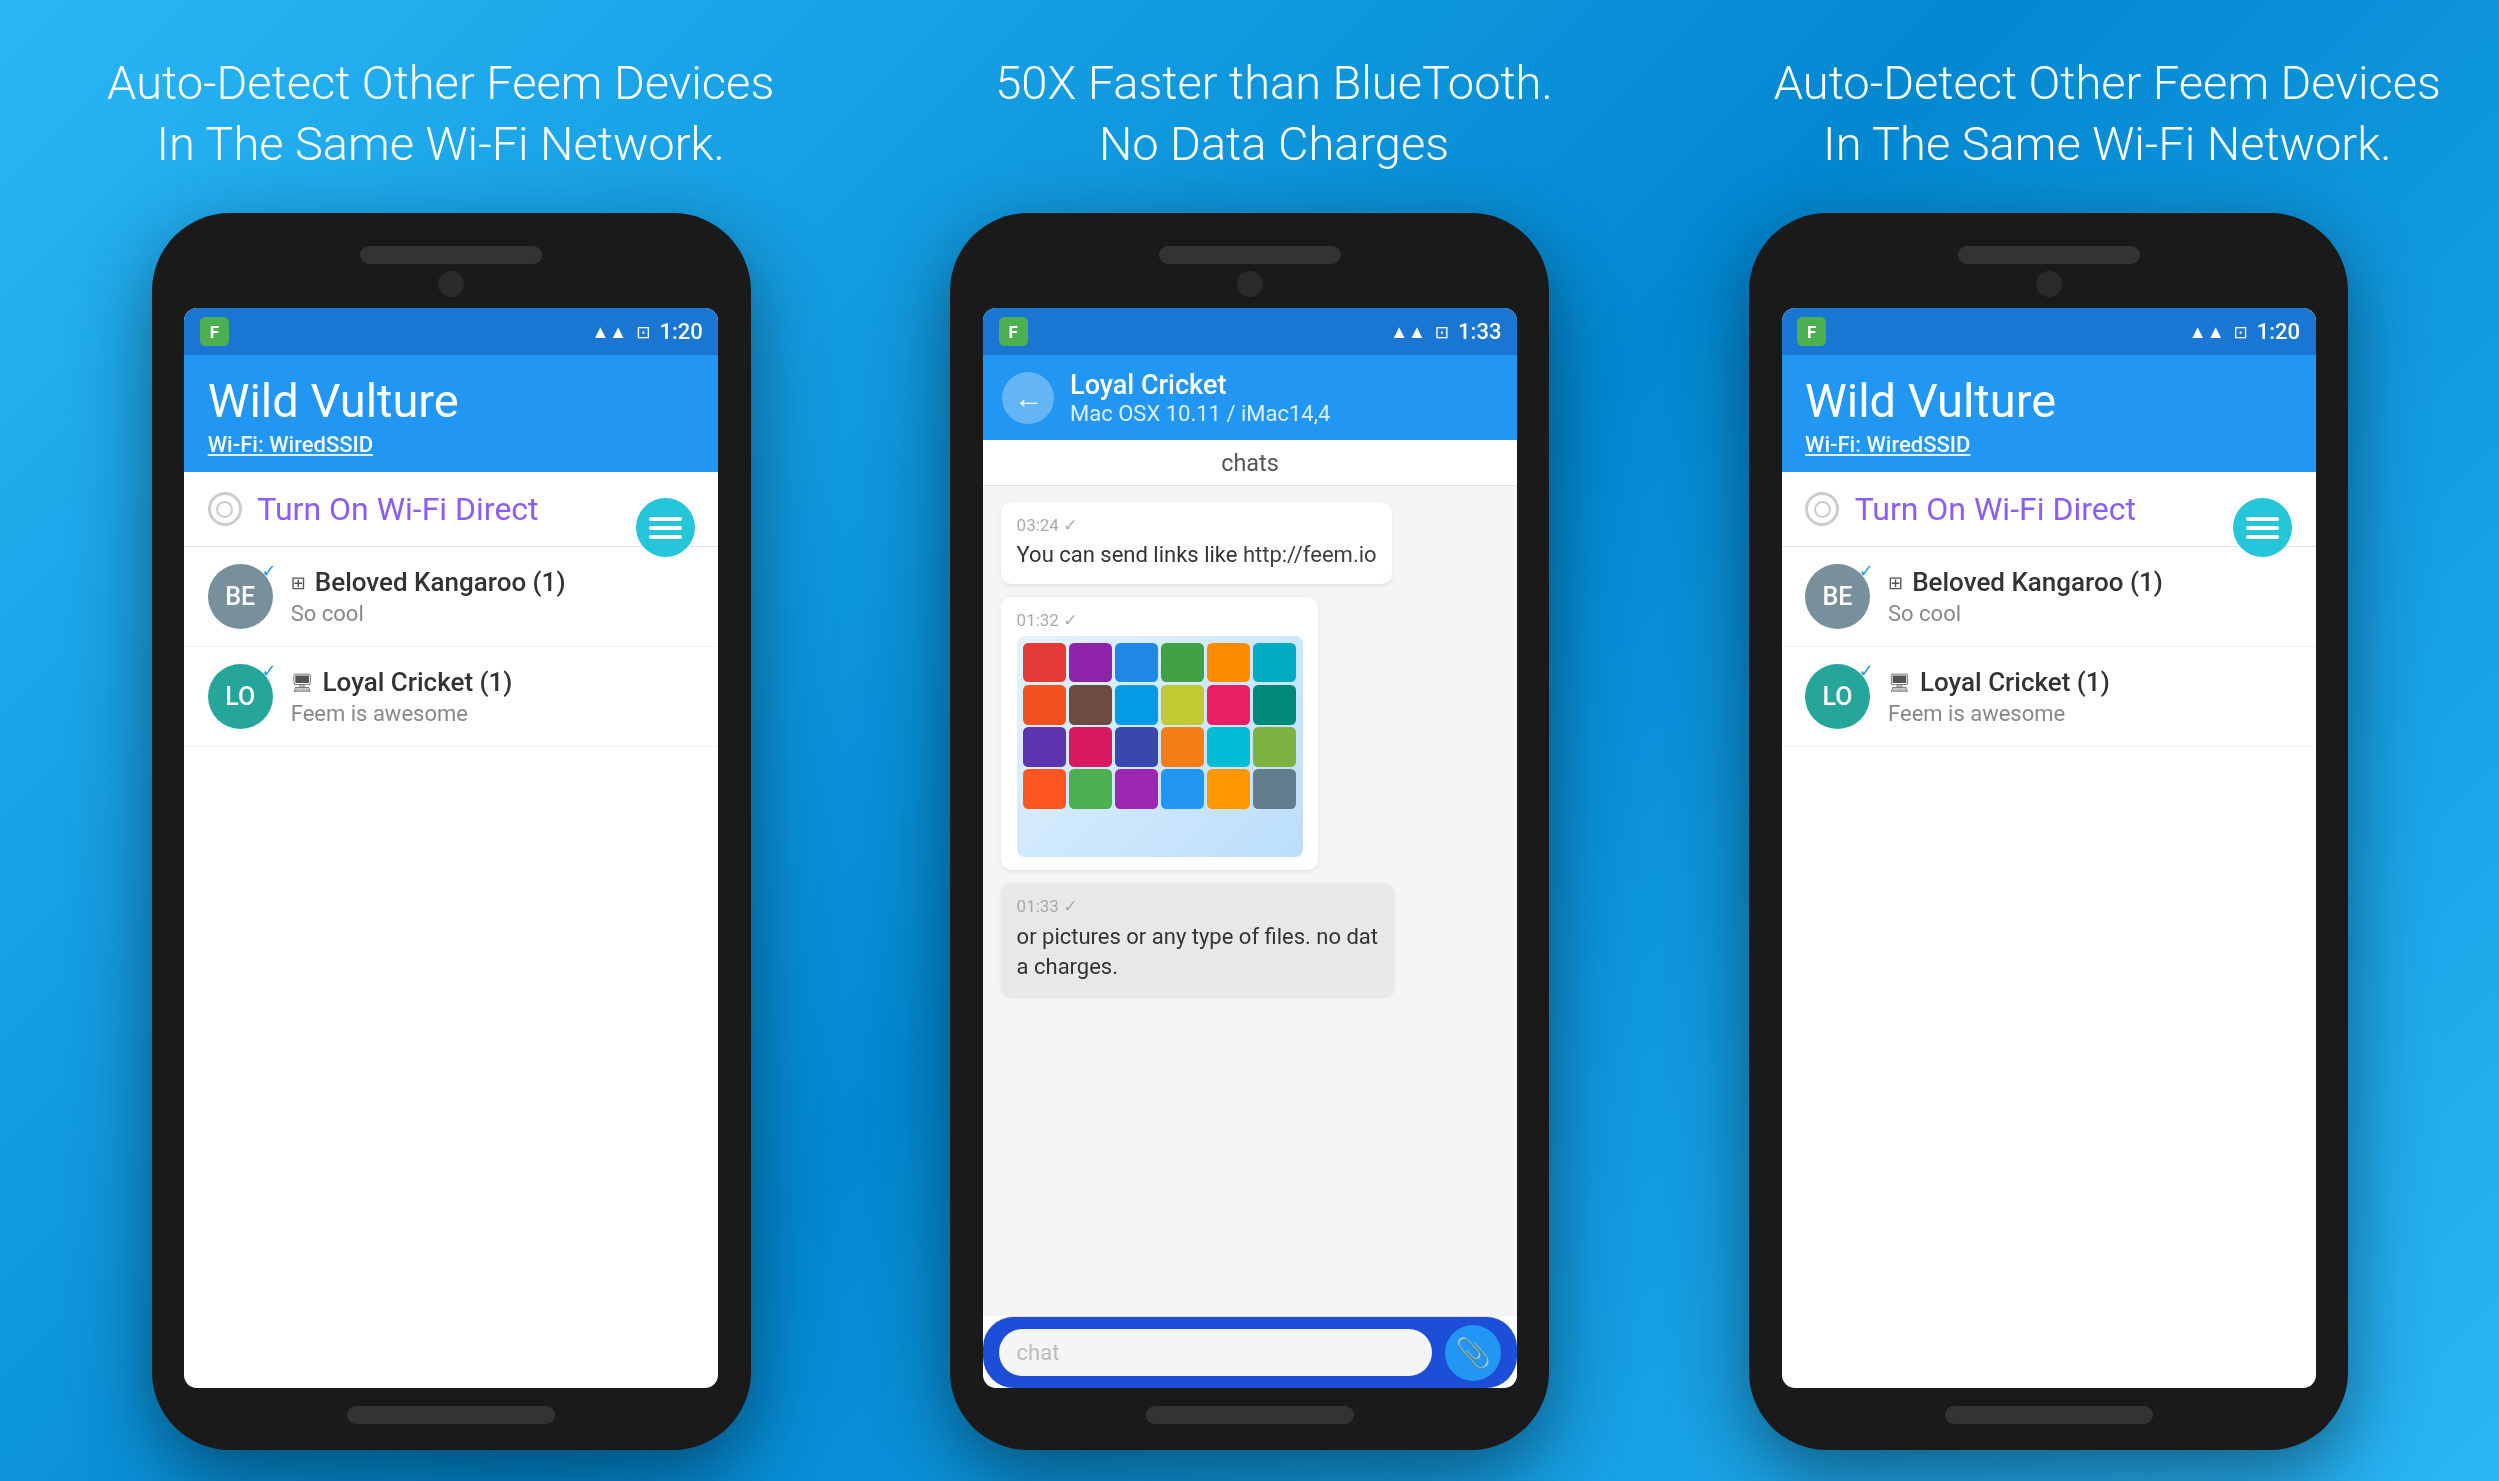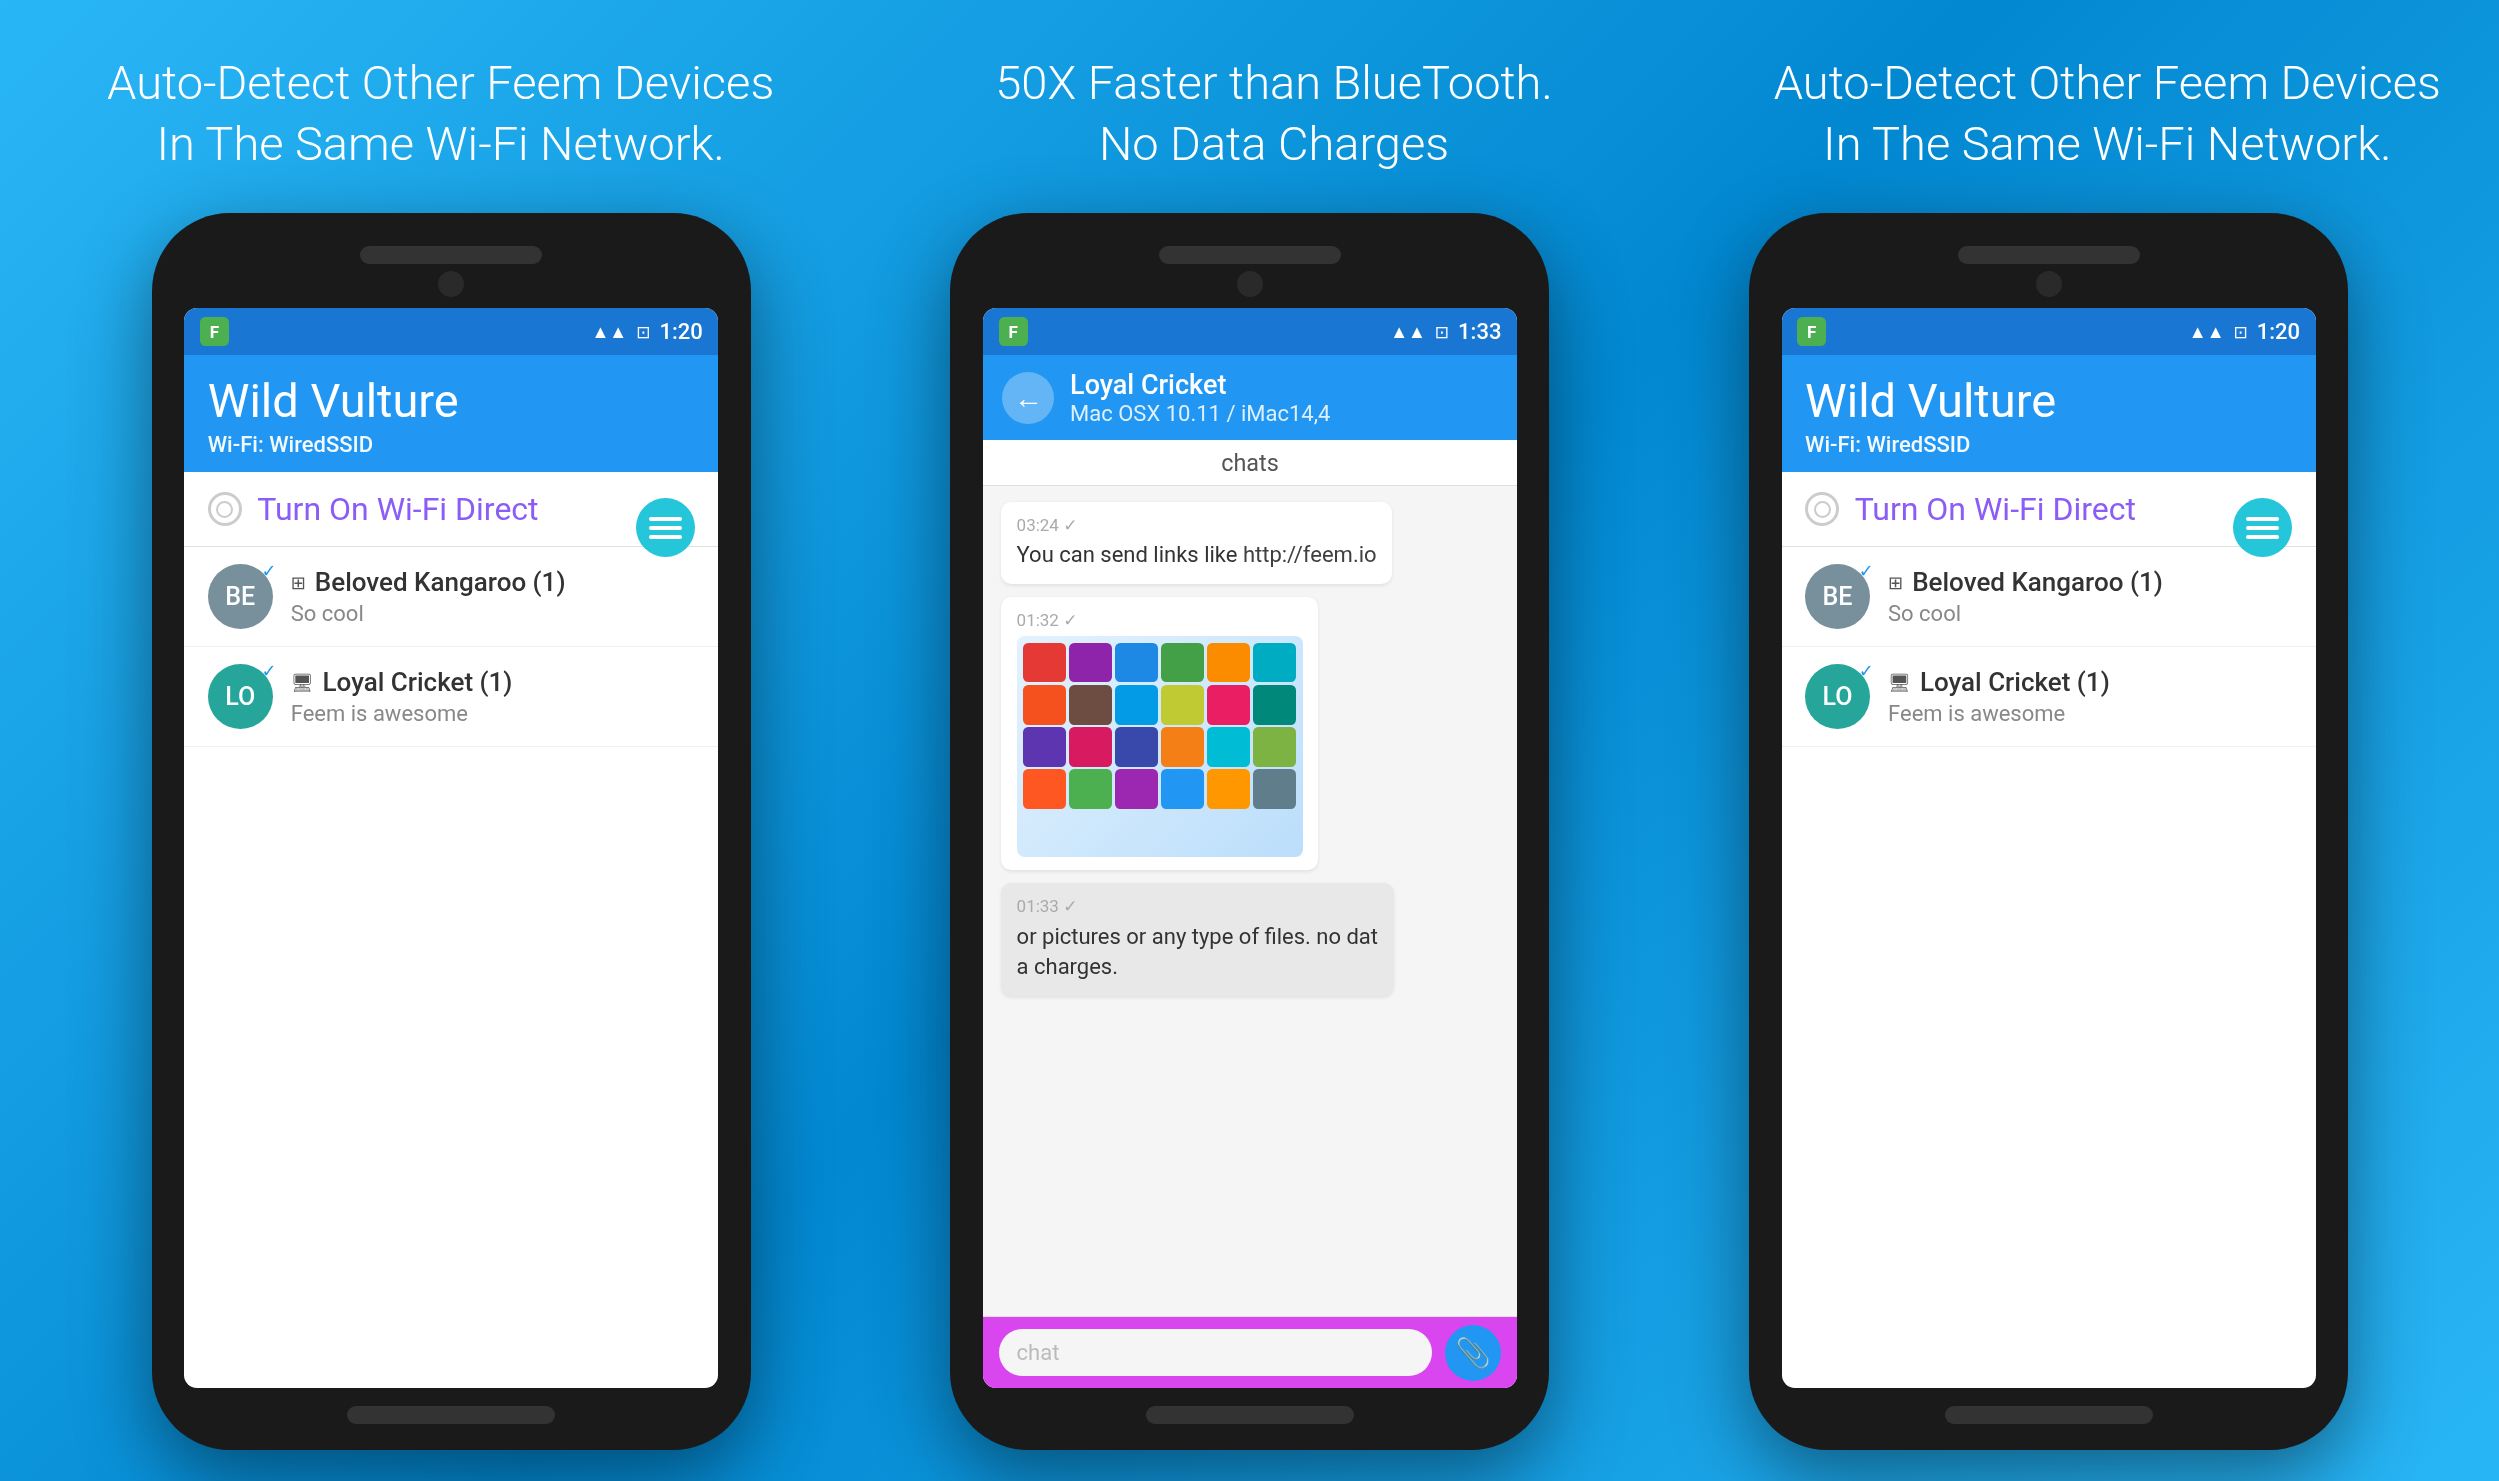--- a/index.html
+++ b/index.html
@@ -150,20 +150,21 @@
       color: #fff;
       font-size: 47px;
       font-weight: 400;
       line-height: 1.1;
     }
 
     .app-header-sub {
       color: rgba(255,255,255,0.85);
       font-size: 22px;
       margin-top: 5.2px;
+      text-decoration: underline;
     }
 
     .app-header-sub span {
       color: rgba(255,255,255,0.95);
       font-weight: 500;
     }
 
     
     .settings-btn {
       position: absolute;
@@ -388,27 +389,28 @@
 
     .msg-received {
       background: #e8e8e8;
       align-self: flex-start;
     }
 
     
     .chat-input-bar {
       width: 100%;
       height: 72px;
-      background: #d946ef;
+      background: #1d4ed8;
       display: flex;
       align-items: center;
       padding: 0 15.6px;
       gap: 13px;
       flex-shrink: 0;
       border-top: 0.7px solid #e0e0e0;
+      border-radius: 31px;
     }
 
     .chat-input-field {
       flex: 1;
       height: 47px;
       background: #f5f5f5;
       border-radius: 23.4px;
       padding: 0 18px;
       font-size: 22px;
       color: #aaa;

